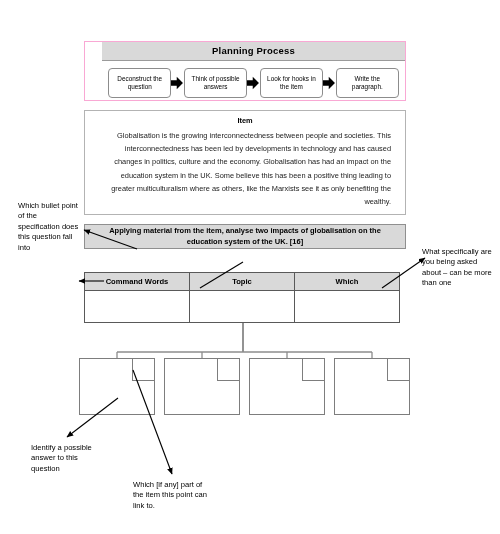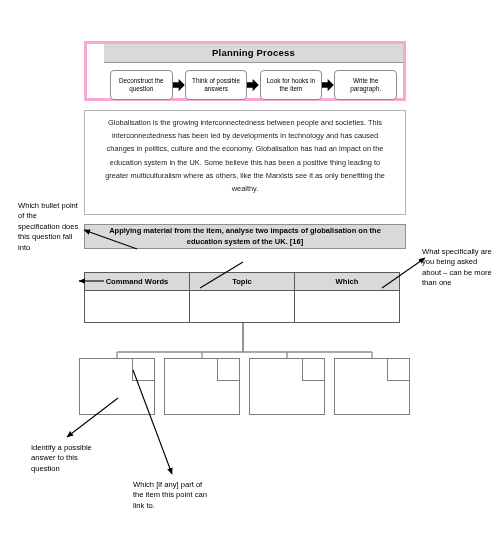--- a/index.html
+++ b/index.html
@@ -18,21 +18,21 @@
   .stage {
     position: absolute;
     left: 0; top: 0;
     width: 500px; height: 534px;
   }
   
   .planning-panel {
     position: absolute;
     left: 84px; top: 41px;
     width: 322px; height: 60px;
-    border: 3px solid #f9a8d4;
+    border: 1px solid #f9a8d4;
     background: #ffffff;
     box-sizing: border-box;
     padding-left: 17px;
   }
   .planning-title {
     height: 18px;
     background: #d9d9d9;
     border-bottom: 1px solid #9a9a9a;
     font-size: 9.5px;
     font-weight: bold;
@@ -80,21 +80,21 @@
   }
   .item-title {
     font-size: 7.4px;
     font-weight: bold;
     text-align: center;
     margin-bottom: 4px;
   }
   .item-text {
     font-size: 7.4px;
     line-height: 13.2px;
-    text-align: center;
+    text-align: right;
     color: #1a1a1a;
   }
   
   .question-box {
     position: absolute;
     left: 84px; top: 224px;
     width: 322px; height: 25px;
     background: #d9d9d9;
     border: 1px solid #8f8f8f;
     box-sizing: border-box;
@@ -204,20 +204,21 @@
 
       <svg class="step-arrow" viewBox="0 0 13 14">
         <polygon points="0,4 6,4 6,0.5 12.5,7 6,13.5 6,10 0,10" fill="#000000"></polygon>
       </svg>
 
       <div class="step-box">Write the paragraph.</div>
     </div>
   </div>
 
   <div class="item-box">
+    <div class="item-title">Item</div>
     <div class="item-text">Globalisation is the growing interconnectedness between people and societies. This interconnectedness has been led by developments in technology and has caused changes in politics, culture and the economy. Globalisation has had an impact on the education system in the UK. Some believe this has been a positive thing leading to greater multiculturalism where as others, like the Marxists see it as only benefiting the wealthy.</div>
   </div>
 
   <div class="question-box">Applying material from the item, analyse two impacts of globalisation on the education system of the UK. [16]</div>
 
   <table class="grid-table">
     <thead>
       <tr>
         <th>Command Words</th>
         <th>Topic</th>

